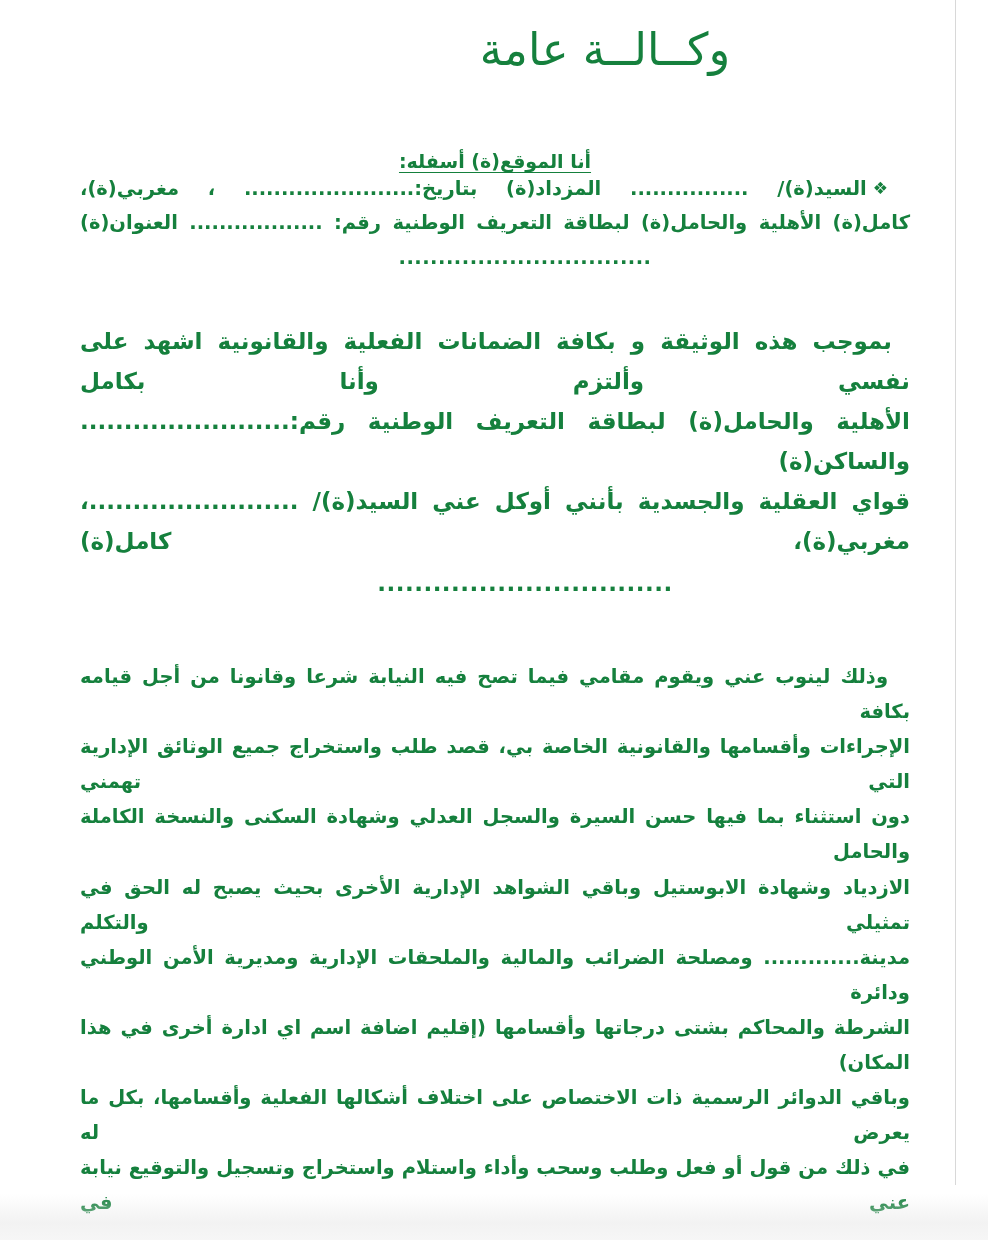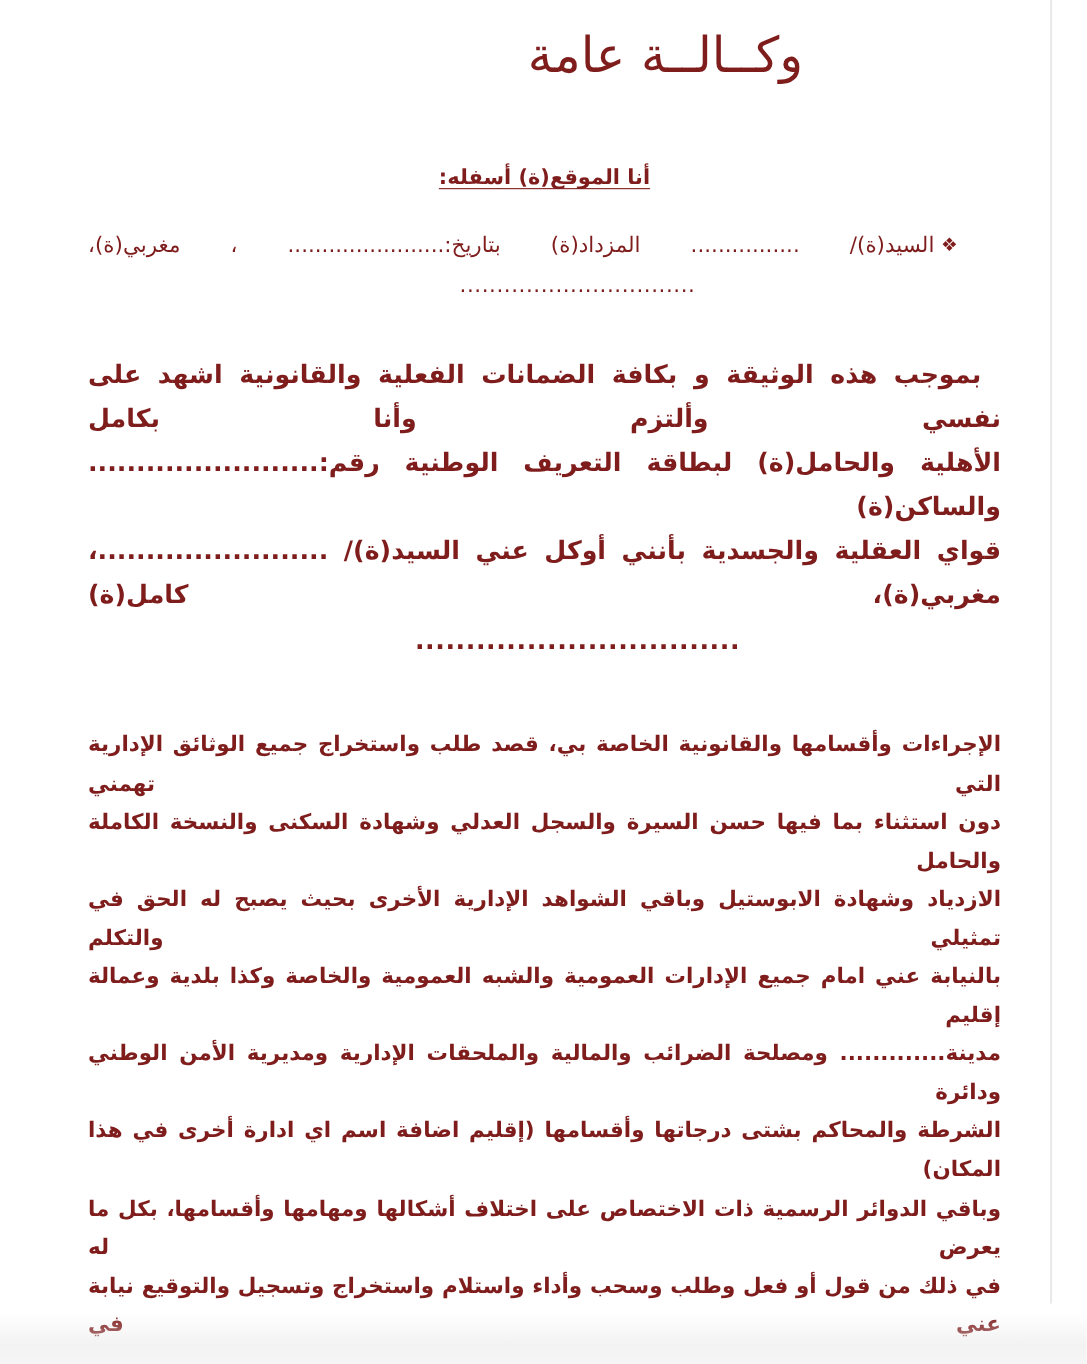--- a/index.html
+++ b/index.html
@@ -10,21 +10,21 @@
   }
 
   .page {
     position: relative;
     width: 988px;
     height: 1240px;
     background: #ffffff;
     overflow: hidden;
     box-sizing: border-box;
     font-family: "DejaVu Sans", "Liberation Sans", sans-serif;
-    color: #7f1d1d;
+    color: #15803d;
     direction: rtl;
     text-align: right;
   }
 
   
   .page-edge-right {
     position: absolute;
     top: 0;
     right: 32px;
     width: 1px;
@@ -69,23 +69,22 @@
     display: inline-block;
     font-size: 19px;
     font-weight: bold;
     text-decoration: underline;
     text-underline-offset: 4px;
     margin-right: 0;
   }
 
   
   .identity-block {
-    margin-top: 34px;
     font-size: 19.5px;
-    font-weight: normal;
+    font-weight: bold;
     line-height: 1.72;
     text-align: justify;
     text-align-last: justify;
   }
   .identity-line {
     text-align: justify;
     text-align-last: justify;
   }
   .identity-line.tail {
     text-align-last: center;
@@ -150,38 +149,39 @@
     <h1 class="doc-title">وكــالــة عامة</h1>
 
     <div class="undersigned-row">
       <span class="undersigned">أنا الموقع(ة) أسفله:</span>
     </div>
 
     <div class="identity-block">
       <div class="identity-line">
         <span class="bullet-glyph">❖</span><span>السيد(ة)/    ................ المزداد(ة)  بتاريخ:....................... ، مغربي(ة)،</span>
       </div>
+      <div class="identity-line">كامل(ة)  الأهلية  والحامل(ة)  لبطاقة  التعريف  الوطنية  رقم:  ..................  العنوان(ة)</div>
       <div class="identity-line tail dots">................................</div>
     </div>
 
     <div class="declaration-block">
       <div class="declaration-line indent-first">بموجب هذه الوثيقة و بكافة الضمانات الفعلية والقانونية اشهد على نفسي وألتزم وأنا بكامل</div>
       <div class="declaration-line">الأهلية  والحامل(ة)  لبطاقة  التعريف  الوطنية  رقم:........................  والساكن(ة)</div>
       <div class="declaration-line">قواي العقلية والجسدية بأنني أوكل عني السيد(ة)/ ........................، مغربي(ة)، كامل(ة)</div>
       <div class="declaration-line tail dots">................................</div>
     </div>
 
     <div class="body-block">
+      <div class="body-line first">وذلك لينوب عني ويقوم مقامي فيما تصح فيه النيابة شرعا وقانونا من أجل قيامه بكافة</div>
       <div class="body-line">الإجراءات وأقسامها والقانونية الخاصة بي، قصد طلب واستخراج جميع الوثائق الإدارية التي تهمني</div>
       <div class="body-line">دون استثناء بما فيها حسن السيرة والسجل العدلي وشهادة السكنى والنسخة الكاملة والحامل</div>
       <div class="body-line">الازدياد وشهادة الابوستيل وباقي الشواهد الإدارية الأخرى بحيث يصبح له الحق في تمثيلي والتكلم</div>
-      <div class="body-line">بالنيابة عني امام جميع الإدارات العمومية والشبه العمومية والخاصة وكذا بلدية وعمالة إقليم</div>
       <div class="body-line">مدينة............. ومصلحة الضرائب والمالية والملحقات الإدارية ومديرية الأمن الوطني ودائرة</div>
       <div class="body-line">الشرطة والمحاكم بشتى درجاتها وأقسامها (إقليم اضافة اسم اي ادارة أخرى في هذا المكان)</div>
-      <div class="body-line">وباقي الدوائر الرسمية ذات الاختصاص على اختلاف أشكالها ومهامها وأقسامها، بكل ما يعرض له</div>
+      <div class="body-line">وباقي الدوائر الرسمية ذات الاختصاص على اختلاف أشكالها الفعلية وأقسامها، بكل ما يعرض له</div>
       <div class="body-line">في ذلك من قول أو فعل وطلب وسحب وأداء واستلام واستخراج وتسجيل والتوقيع نيابة عني في</div>
 
     </div>
 
   </div>
 
   <div class="page-edge-bottom"></div>
 
 </div>
 

